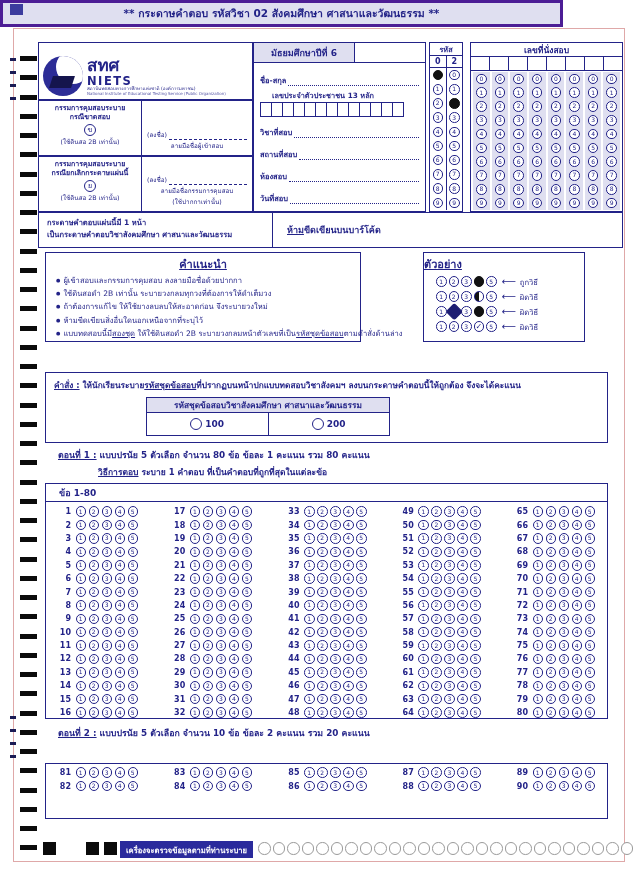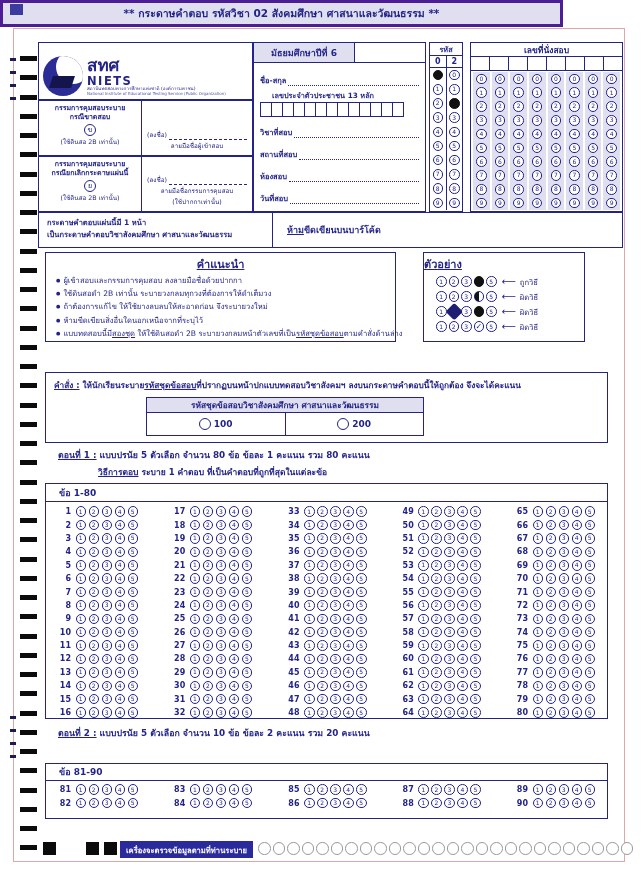--- a/index.html
+++ b/index.html
@@ -64,38 +64,38 @@
   .sg-write{display:flex;height:14px;border-bottom:1px solid #232388}
   .sg-wcell{flex:1;border-left:1px solid #232388}
   .sg-wcell:first-child{border-left:none}
   .sg-cols{display:flex;height:140px;padding:1px 1px}
   .sg-col{flex:1;margin:0 1px;background:#dfdff0;display:flex;flex-direction:column;justify-content:space-around;align-items:center}
   
   #note-row{left:38px;top:212px;width:585px;height:36px;display:flex}
   .nr-left{width:234px;border-right:1px solid #232388;padding:4px 8px;font-size:7.5px;font-weight:bold;line-height:1.65}
   .nr-right{flex:1;display:flex;align-items:center;padding-left:14px;font-size:9px;font-weight:bold}
   
-  #instr-box{left:45px;top:252px;width:351px;height:90px}
+  #instr-box{left:45px;top:252px;width:316px;height:90px}
   .in-title{text-align:center;font-size:11px;font-weight:bold;text-decoration:underline;margin-top:2px}
   .in-list{list-style:none;padding:1px 2px 0 10px}
   .in-list li{font-size:7.6px;line-height:13.2px;white-space:nowrap}
   .in-list li:before{content:"●";font-size:5px;vertical-align:1px;margin-right:3px}
   #example-box{left:423px;top:252px;width:162px;height:90px}
   .ex-title{text-align:left;font-size:11px;font-weight:bold;text-decoration:underline;margin:2px 0 1px}
   .ex-row{display:flex;align-items:center;height:15px;padding-left:12px}
   .ex-row .bub{margin-right:2px}
   .ex-arrow{font-size:10px;line-height:1;margin:0 4px 0 3px}
   .ex-verdict{font-size:7.6px}
   
   #title-bar{left:45px;top:345px;width:563px;height:27px;background:#dfdff0;border:3px solid #4c1d95;display:flex;align-items:center;justify-content:center;font-size:10.5px;font-weight:bold}
   
   #command-box{left:45px;top:372px;width:563px;height:71px;padding:5px 8px}
   .cmd-line{font-size:8.3px;font-weight:bold}
   .cmd-label{text-decoration:underline;margin-right:3px}
-  .ver-table{width:278px;margin:5px 0 0 92px;border:1px solid #232388}
+  .ver-table{width:244px;margin:5px 0 0 92px;border:1px solid #232388}
   .vt-head{background:#dfdff0;border-bottom:1px solid #232388;text-align:center;font-size:8.3px;font-weight:bold;height:15px;line-height:15px}
   .vt-opts{display:flex;height:22px}
   .vt-opt{flex:1;display:flex;align-items:center;justify-content:center;font-size:9px;font-weight:bold}
   .vt-opt:first-child{border-right:1px solid #232388}
   .vt-circ{width:12px;height:12px;border:1px solid #232388;border-radius:50%;margin-right:3px;background:#fff}
   
   .part-head{left:58px;width:545px}
   .ph-1{font-size:8.8px;font-weight:bold}
   .ph-2{font-size:8.5px;font-weight:bold;margin:3px 0 0 40px}
   .ph-label{text-decoration:underline;margin-right:3px}
@@ -1150,21 +1150,20 @@
         </div>
       </div>
     </div>
 </div>
 
 <div class="abs part-head" style="top:726px">
   <div class="ph-1"><span class="ph-label">ตอนที่ 2 :</span><span>แบบปรนัย 5 ตัวเลือก จำนวน 10 ข้อ ข้อละ 2 คะแนน รวม 20 คะแนน</span></div>
 </div>
 
 <div class="bx abox" style="top:763px;height:56px">
-  <div class="ab-head" style="height:17px;line-height:17px">ข้อ 81-90</div>
   <div class="ab-grid" style="padding-top:2px" id="grid2">
       <div class="acol">
         <div class="q">
           <span class="qn">81</span>
           <span class="bub">1</span>
           <span class="bub">2</span>
           <span class="bub">3</span>
           <span class="bub">4</span>
           <span class="bub">5</span>
         </div>

